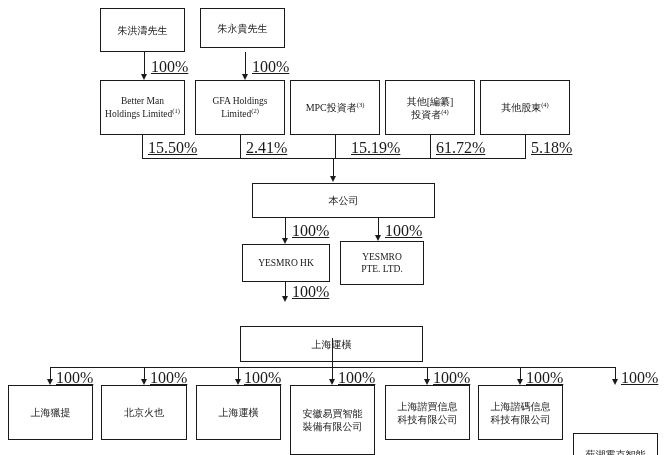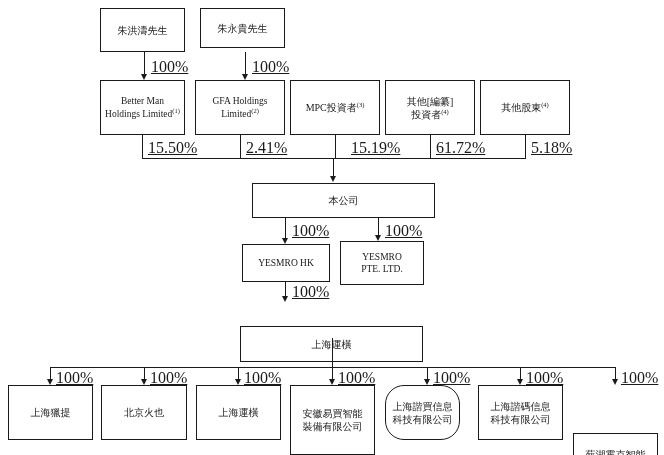--- a/index.html
+++ b/index.html
@@ -136,21 +136,21 @@
   <div class="box" style="left:101px;top:385px;width:86px;height:55px;">
     <span class="lbl">北京火也</span>
   </div>
   <div class="box" style="left:196px;top:385px;width:85px;height:55px;">
     <span class="lbl">上海運橫</span>
   </div>
   <div class="box" style="left:290px;top:385px;width:85px;height:70px;">
     <span class="lbl">安徽易買智能
 裝備有限公司</span>
   </div>
-  <div class="box" style="left:385px;top:385px;width:75px;height:55px;border-radius:19px;">
+  <div class="box" style="left:385px;top:385px;width:85px;height:55px;">
     <span class="lbl">上海諧買信息
 科技有限公司</span>
   </div>
   <div class="box" style="left:478px;top:385px;width:85px;height:55px;text-align:right;">
     <span class="lbl">上海諧碼信息
 科技有限公司</span>
   </div>
   <div class="box" style="left:573px;top:385px;width:85px;height:55px;margin-top:48px;">
     <span class="lbl">蕪湖霍克智能
 科技有限公司</span>

